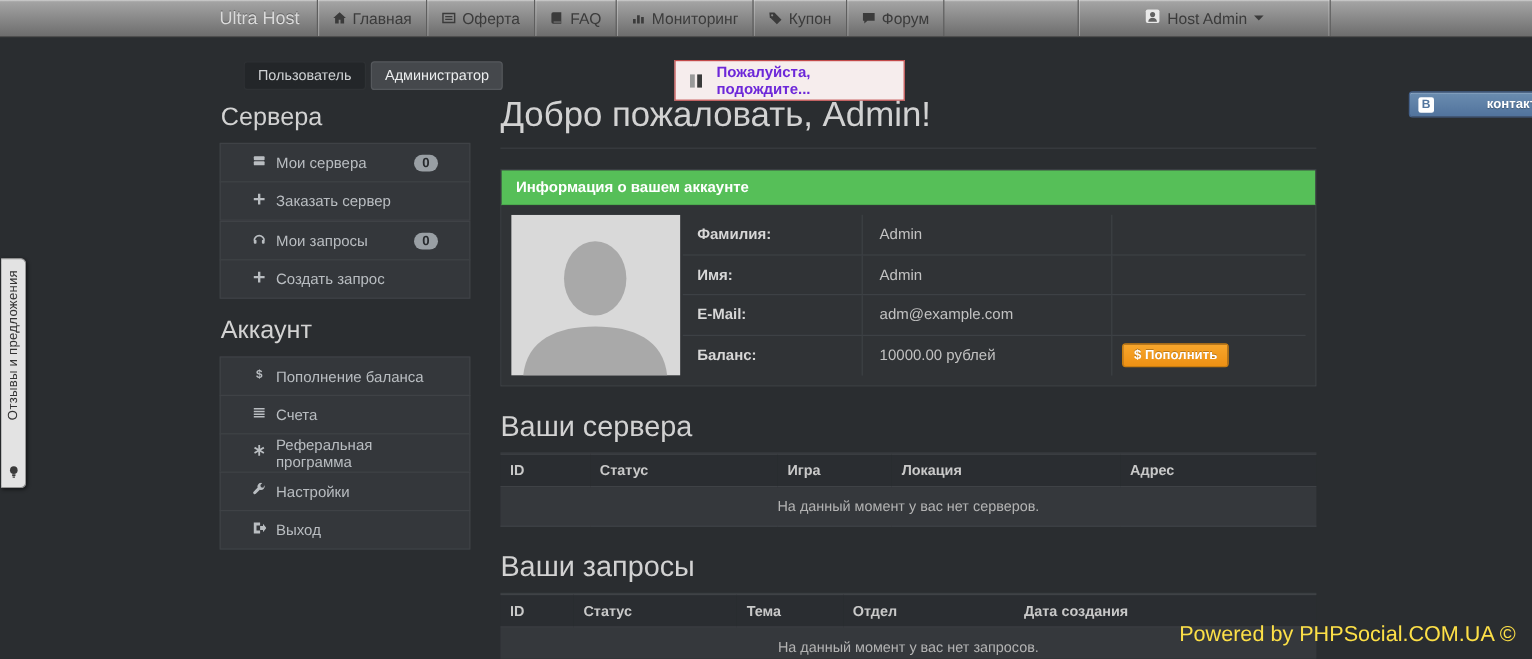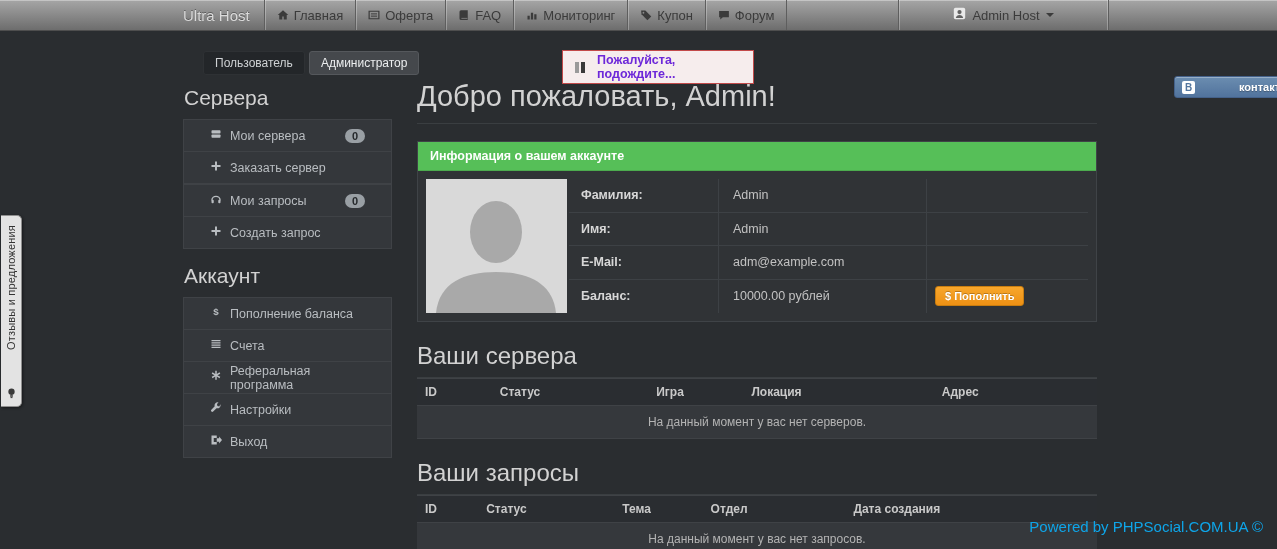--- a/index.html
+++ b/index.html
@@ -128,21 +128,21 @@
     background:#2a2d31; color:#c9c9c9; font-weight:bold; text-align:left;
     padding:6px 8px; border-top:1px solid #3f4246; border-bottom:1px solid #3f4246;
   }
   tbody td {
     background:#35383c; color:#b3b3b3; text-align:center;
     padding:9px 8px; border-bottom:1px solid #3f4246;
   }
   
   .powered {
     position:absolute; right:14px; top:518px;
-    color:#0ea5e9; font-size:15px; z-index:5;
+    color:#fde047; font-size:18px; z-index:5;
   }
 </style>
 </head>
 <body>
 
 <div class="navbar">
   <div class="nav-content">
     <a class="brand">Ultra Host</a>
 
     <a class="nav-item">
@@ -197,21 +197,21 @@
       <span>Форум</span>
     </a>
   </div>
 
   <div class="nav-user">
     <span><svg width="13" height="13" viewBox="0 0 16 16">
           <rect x="1" y="1" width="14" height="14" rx="2" fill="#e9e9e9"></rect>
           <circle cx="8" cy="6.2" r="2.6" fill="#626262"></circle>
           <path d="M3.5 13.6c.4-2.7 2.2-3.9 4.5-3.9s4.1 1.2 4.5 3.9z" fill="#626262"></path>
         </svg></span>
-    <span>Admin Host</span>
+    <span>Host Admin</span>
     <span class="caret"></span>
   </div>
 </div>
 
 <div class="role-tabs">
   <div class="role-tab">Пользователь</div>
   <div class="role-tab active">Администратор</div>
 </div>
 
 <div class="notice">

